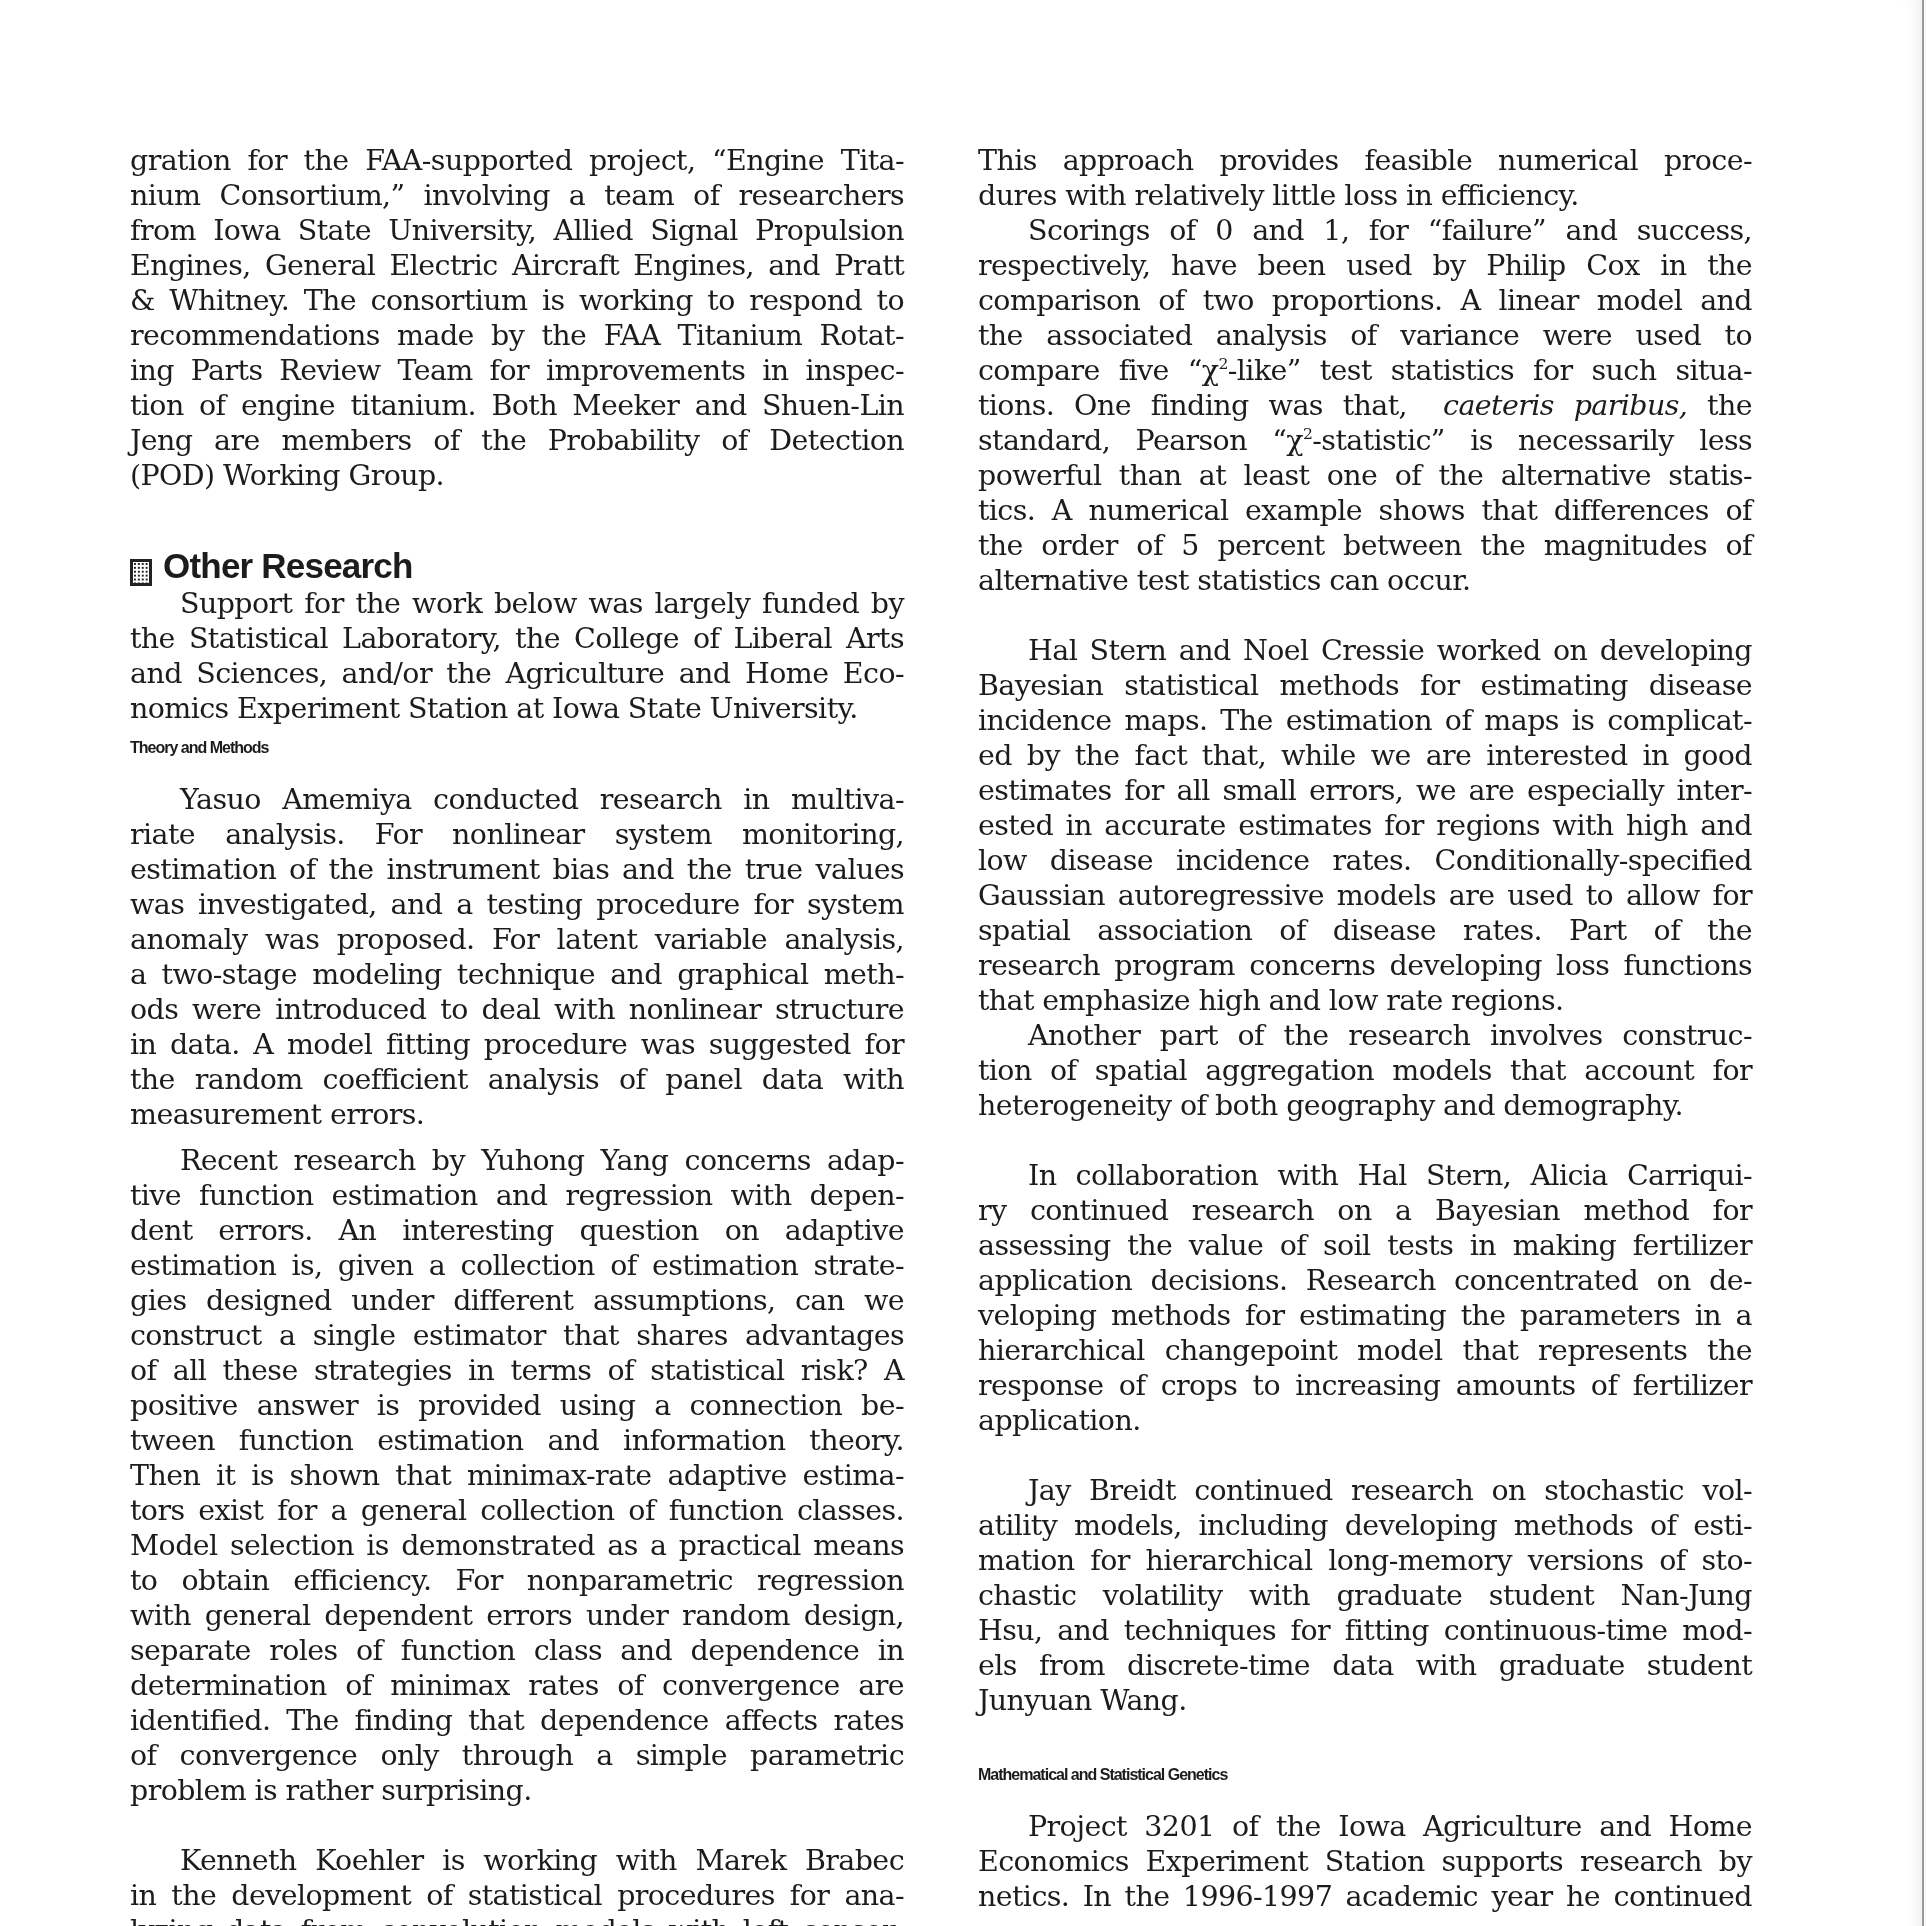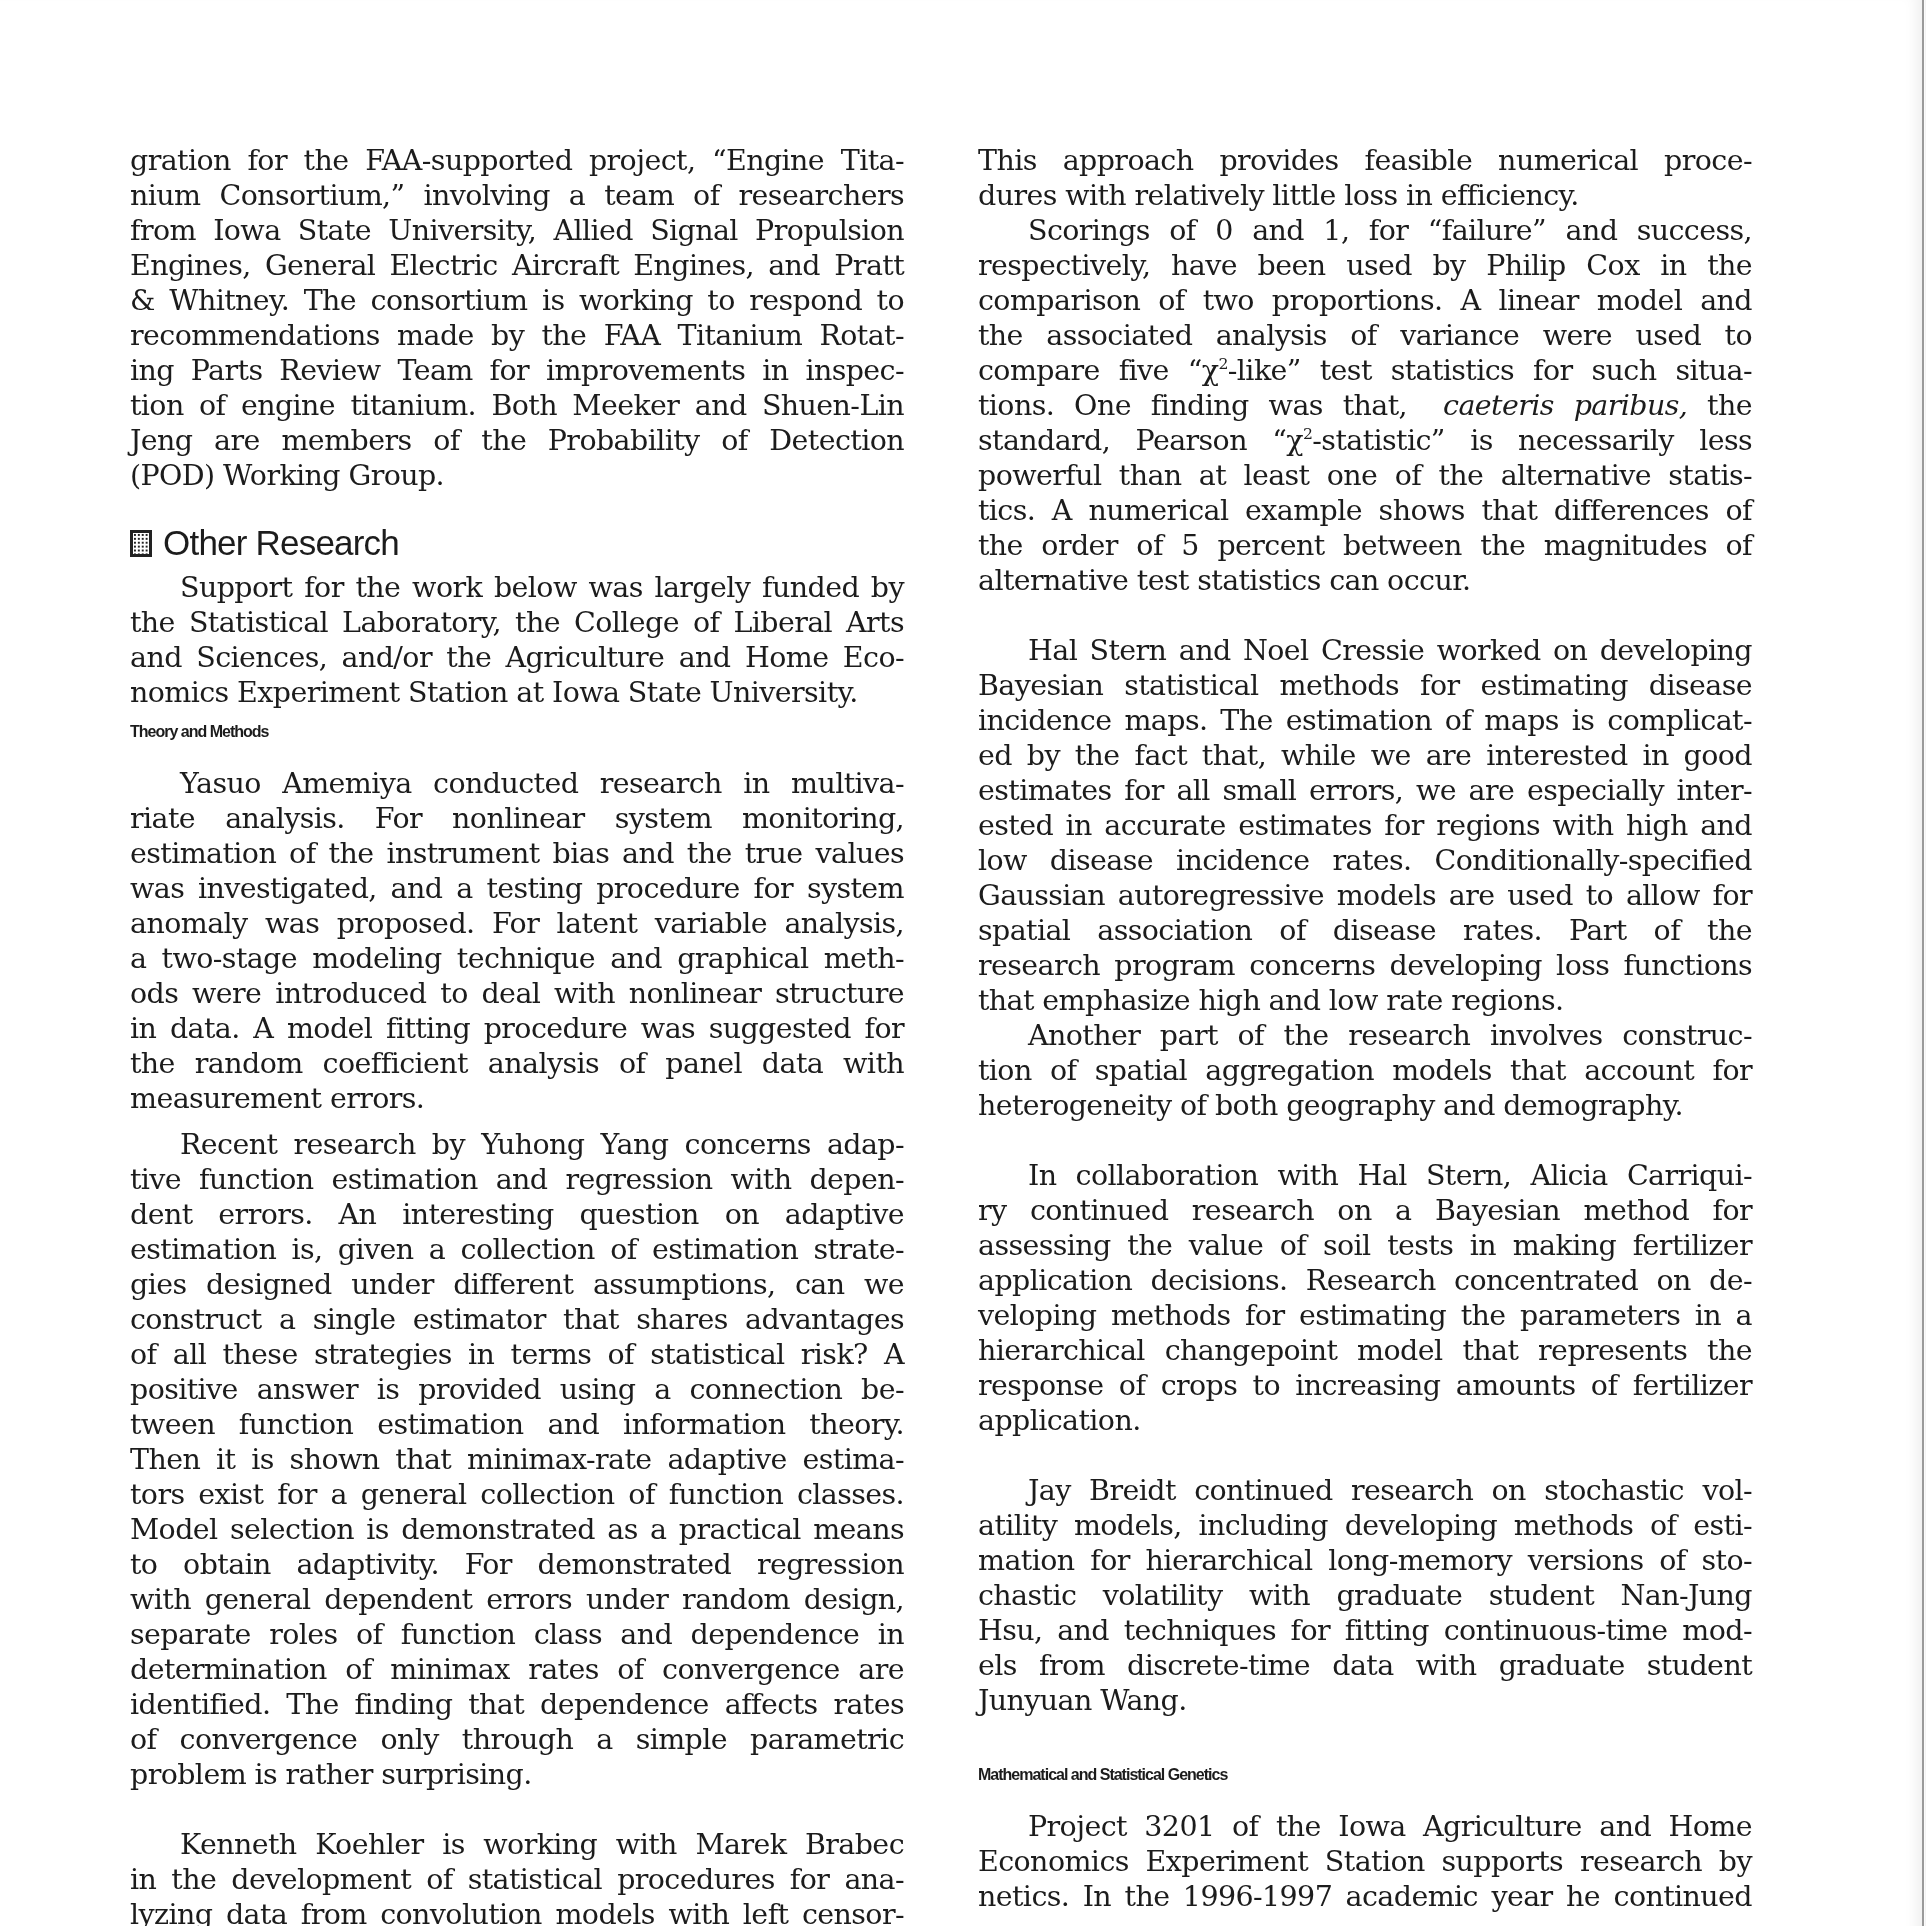--- a/index.html
+++ b/index.html
@@ -28,23 +28,23 @@
     display:block; height:35px; line-height:35px;
     font-size:28.5px; white-space:nowrap;
     text-align:justify; text-align-last:justify;
     letter-spacing:-0.6px;
   }
   .line.last { text-align-last:left; }
   .para .line.first { padding-left:50px; }
   .gap { height:35px; }
   .gap-s { height:11.6px; }
   .section-title {
-    display:flex; align-items:center; height:54px;
+    display:flex; align-items:flex-end; height:54px;
     font-family:"Liberation Sans", "DejaVu Sans", sans-serif;
-    font-weight:normal; font-size:35px; letter-spacing:-0.8px;
+    font-weight:bold; font-size:35px; letter-spacing:-0.8px;margin-top:16px;
   }
   .section-icon {
     width:22.3px; height:27px; margin-right:10.8px; box-sizing:border-box;
     border:3.5px solid #222;
     background-color:#fff;
     background-image: radial-gradient(circle, #222 38%, transparent 42%);
     background-size:3.9px 3.9px;
   }
   .subhead {
     height:44px; line-height:44px;
@@ -106,21 +106,21 @@
       <span class="line">dent errors.  An interesting question on adaptive</span>
       <span class="line">estimation is, given a collection of estimation strate-</span>
       <span class="line">gies designed under different assumptions, can we</span>
       <span class="line">construct a single estimator that shares advantages</span>
       <span class="line">of all these strategies in terms of statistical risk?  A</span>
       <span class="line">positive answer is provided using a connection be-</span>
       <span class="line">tween function estimation and information theory.</span>
       <span class="line">Then it is shown that minimax-rate adaptive estima-</span>
       <span class="line">tors exist for a general collection of function classes.</span>
       <span class="line">Model selection is demonstrated as a practical means</span>
-      <span class="line">to obtain adaptivity.  For demonstrated regression</span>
+      <span class="line">to obtain efficiency.  For nonparametric regression</span>
       <span class="line">with general dependent errors under random design,</span>
       <span class="line">separate roles of function class and dependence in</span>
       <span class="line">determination of minimax rates of convergence are</span>
       <span class="line">identified.  The finding that dependence affects rates</span>
       <span class="line">of convergence only through a simple parametric</span>
       <span class="line last">problem is rather surprising.</span>
     </div>
   <div class="gap"></div>
   <div class="para">
       <span class="line first">Kenneth Koehler is working with Marek Brabec</span>

